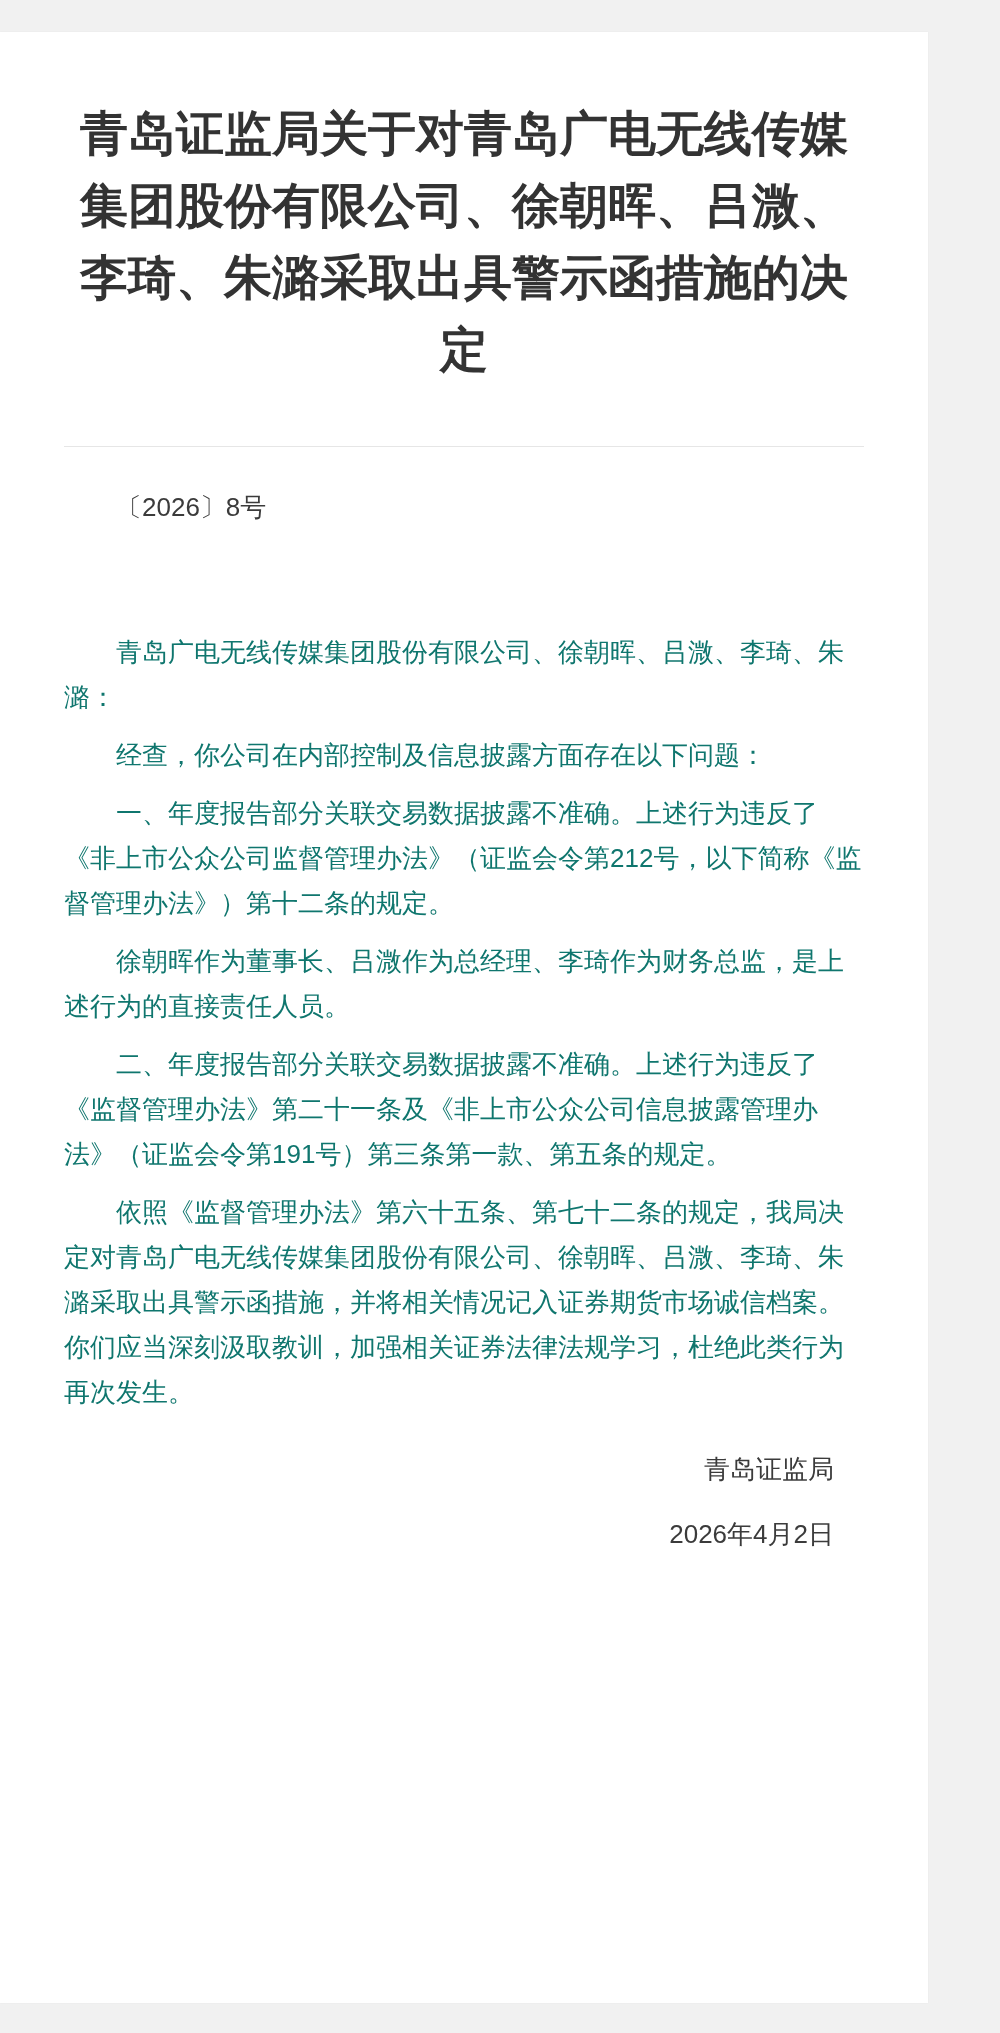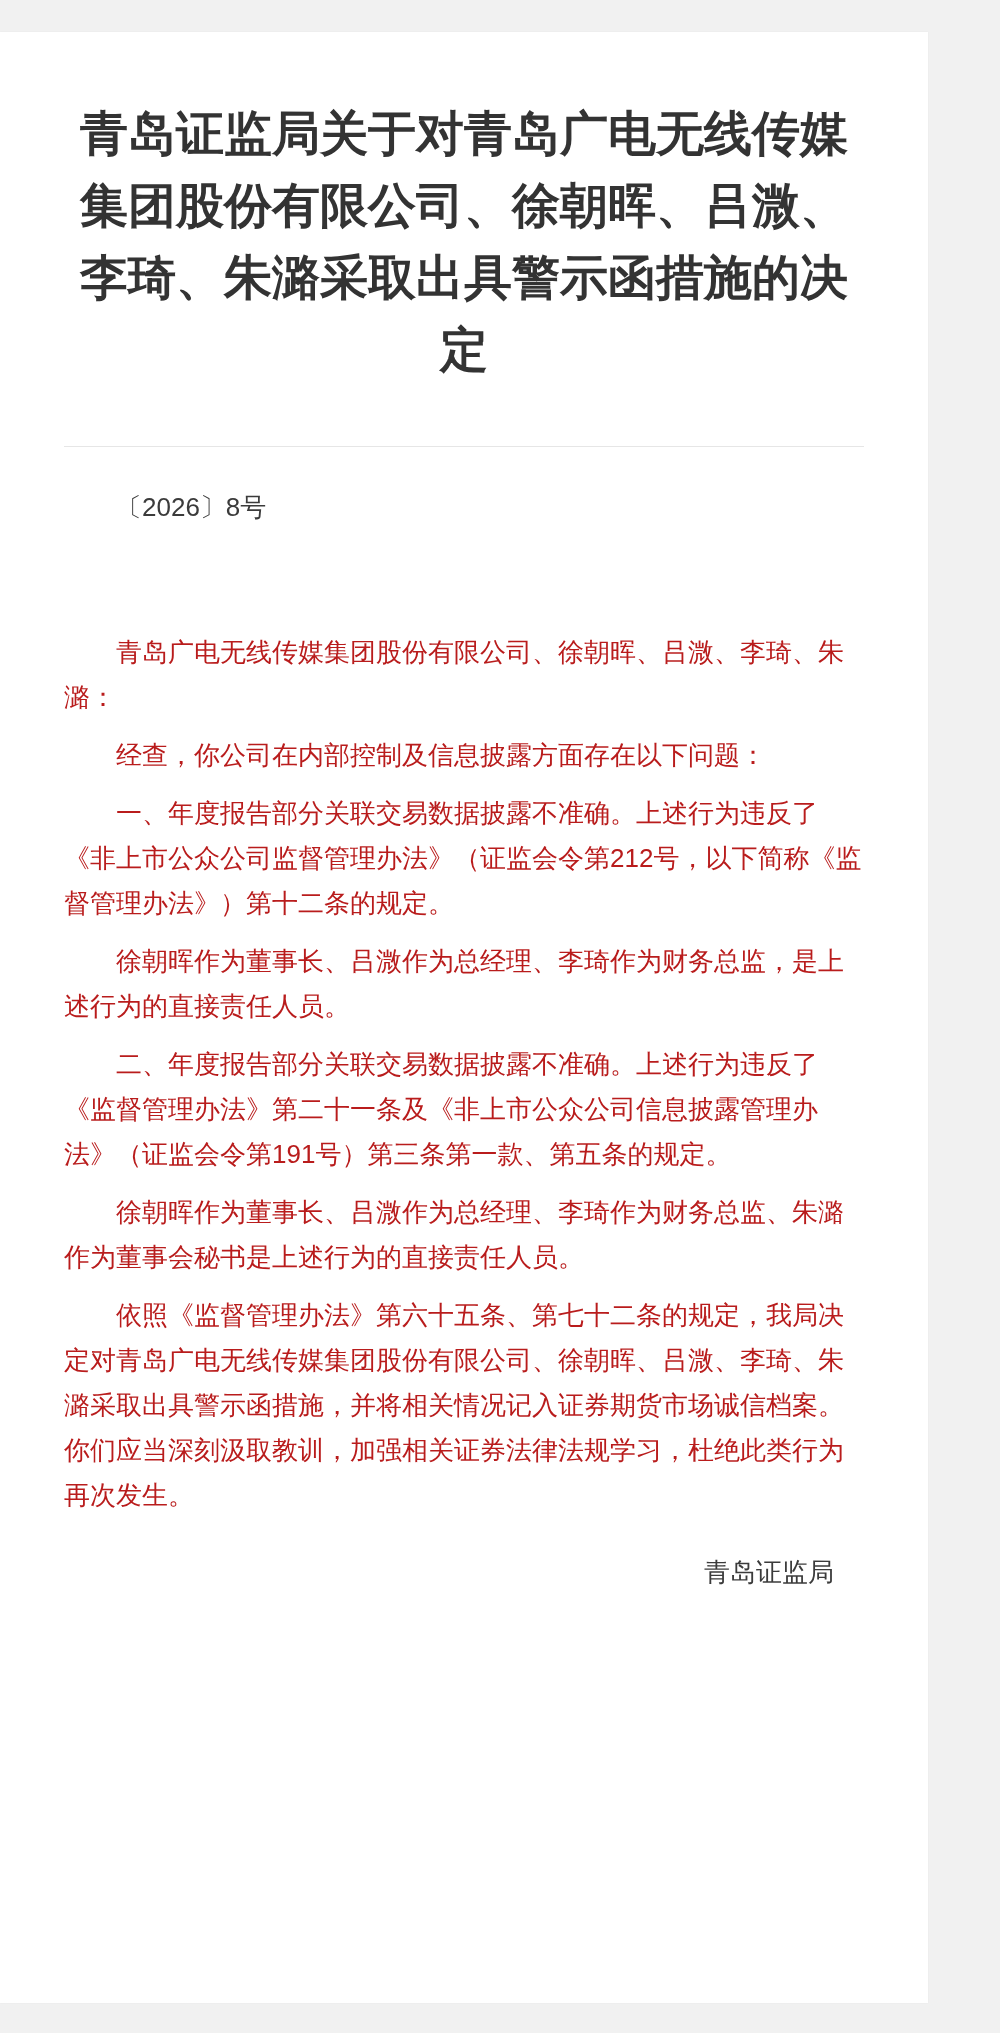--- a/index.html
+++ b/index.html
@@ -48,21 +48,21 @@
     color: #3b3b3b;
     text-indent: 2em;
   }
   .doc-body {
     margin-top: 100px;
   }
   .para {
     margin: 0 0 13px;
     font-size: 26px;
     line-height: 45px;
-    color: #b91c1c;
+    color: #0f766e;
     text-indent: 2em;
   }
   .signature {
     margin-top: 32px;
     text-align: right;
     padding-right: 30px;
   }
   .sig-org {
     margin: 0;
     font-size: 26px;
@@ -88,22 +88,22 @@
     <hr class="divider">
 
     <p class="doc-number">〔2026〕8号</p>
 
     <div class="doc-body">
       <p class="para">青岛广电无线传媒集团股份有限公司、徐朝晖、吕溦、李琦、朱潞：</p>
       <p class="para">经查，你公司在内部控制及信息披露方面存在以下问题：</p>
       <p class="para">一、年度报告部分关联交易数据披露不准确。上述行为违反了《非上市公众公司监督管理办法》（证监会令第212号，以下简称《监督管理办法》）第十二条的规定。</p>
       <p class="para">徐朝晖作为董事长、吕溦作为总经理、李琦作为财务总监，是上述行为的直接责任人员。</p>
       <p class="para">二、年度报告部分关联交易数据披露不准确。上述行为违反了《监督管理办法》第二十一条及《非上市公众公司信息披露管理办法》（证监会令第191号）第三条第一款、第五条的规定。</p>
-      <p class="para">徐朝晖作为董事长、吕溦作为总经理、李琦作为财务总监、朱潞作为董事会秘书是上述行为的直接责任人员。</p>
       <p class="para">依照《监督管理办法》第六十五条、第七十二条的规定，我局决定对青岛广电无线传媒集团股份有限公司、徐朝晖、吕溦、李琦、朱潞采取出具警示函措施，并将相关情况记入证券期货市场诚信档案。你们应当深刻汲取教训，加强相关证券法律法规学习，杜绝此类行为再次发生。</p>
     </div>
 
     <div class="signature">
       <p class="sig-org">青岛证监局</p>
+      <p class="sig-date">2026年4月2日</p>
     </div>
 
   </div>
 </div>
 
 </body></html>

